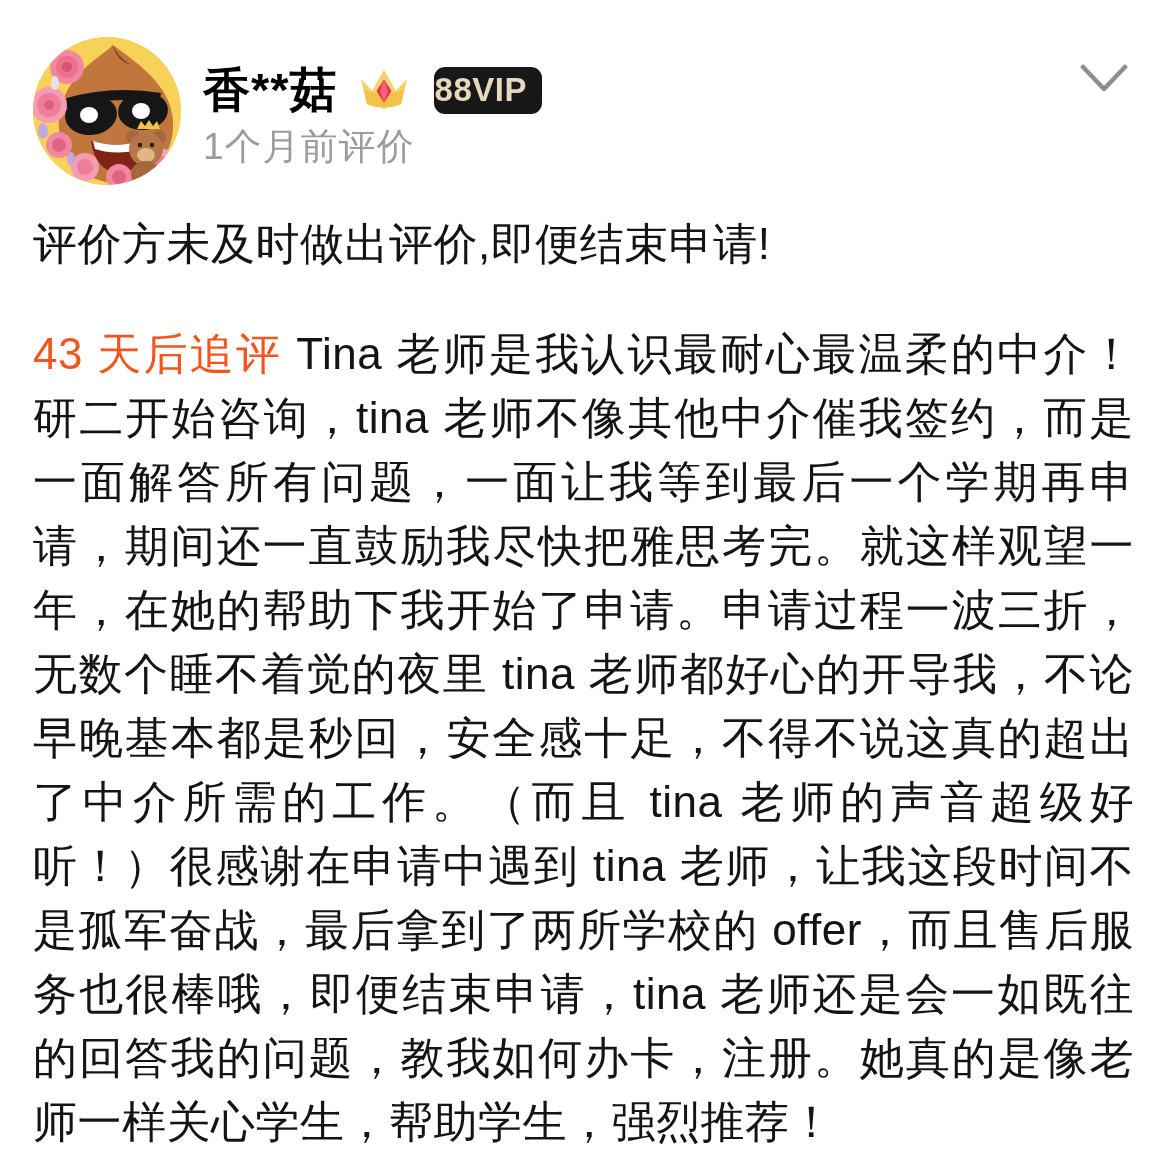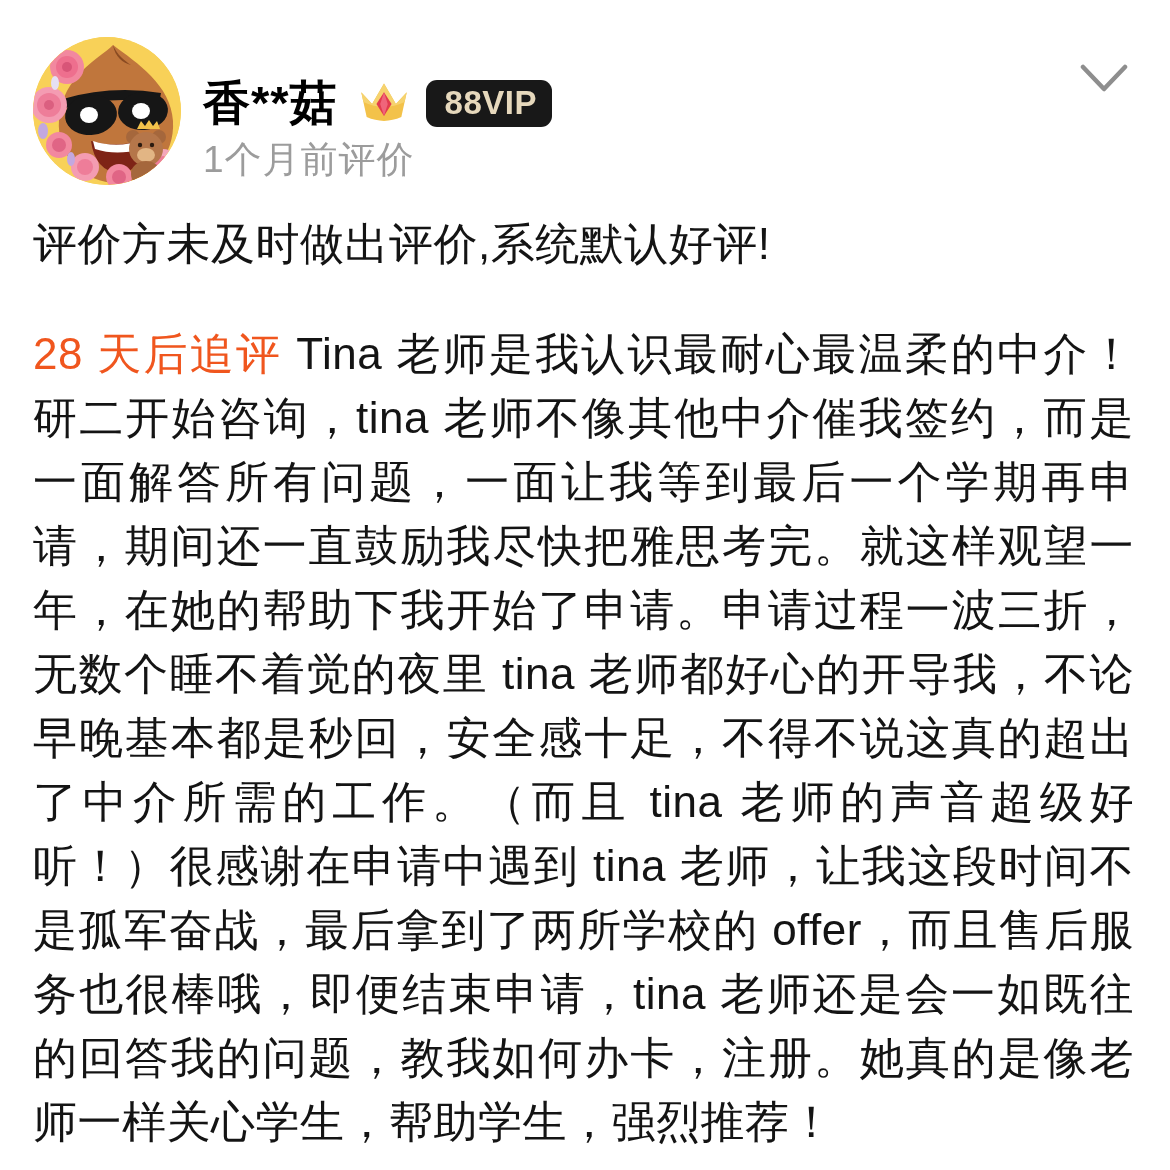--- a/index.html
+++ b/index.html
@@ -6,40 +6,40 @@
   html, body { width: 1170px; height: 1170px; background: var(--page-bg, #ffffff); }
   body {
     font-family: "Liberation Sans", "DejaVu Sans", sans-serif;
     color: var(--text, #141414);
     overflow: hidden;
     position: relative;
   }
   .card { padding: 37px 36px 0 33px; position: relative; }
 
   
-  .header { display: flex; align-items: flex-end; position: relative; }
+  .header { display: flex; align-items: center; position: relative; }
   .avatar {
     width: 148px; height: 148px; border-radius: 50%;
     overflow: hidden; flex: 0 0 148px; background: #F8D158;
   }
   .avatar svg { display: block; width: 100%; height: 100%; }
   .user-meta { margin-left: 22px; padding-top: 14px; }
   .name-row { display: flex; align-items: center; }
   .username {
     font-size: 47px; font-weight: 700; color: #000;
     letter-spacing: 1px; line-height: 1.1;
   }
   .crown { margin-left: 20px; display: inline-flex; align-items: center; }
   .crown svg { width: 52px; height: 48px; display: block; }
   .vip-badge {
-    margin-left: 16px;
+    margin-left: 24px;
     background: var(--badge-bg, #181818);
     color: var(--badge-text, #E6D8BC);
     font-size: 33px; font-weight: 700;
-    padding: 6px 15px 8px 19px;
+    padding: 6px 15px 8px 1px;
     border-radius: 11px;
     line-height: 1; letter-spacing: 0.5px;
   }
   .time { margin-top: 6px; font-size: 37px; color: var(--muted, #9C9C9C); letter-spacing: 1px; }
 
   .collapse {
     position: absolute; right: 4px; top: 22px;
     width: 52px; height: 40px; cursor: pointer;
     display: flex; align-items: center; justify-content: center;
   }
@@ -140,19 +140,19 @@
       <div class="time">1个月前评价</div>
     </div>
 
     <div class="collapse">
       <svg viewBox="0 0 48 30">
         <polyline points="3,3 24,25 45,3" fill="none" stroke="#8E8E8E" stroke-width="4.5" stroke-linecap="round" stroke-linejoin="round"></polyline>
       </svg>
     </div>
   </div>
 
-  <div class="initial">评价方未及时做出评价,系统默认好评!</div>
+  <div class="initial">评价方未及时做出评价,即便结束申请!</div>
 
   <p class="followup">
-    <span class="followup-tag">28 天后追评</span><span>Tina 老师是我认识最耐心最温柔的中介！研二开始咨询，tina 老师不像其他中介催我签约，而是一面解答所有问题，一面让我等到最后一个学期再申请，期间还一直鼓励我尽快把雅思考完。就这样观望一年，在她的帮助下我开始了申请。申请过程一波三折，无数个睡不着觉的夜里 tina 老师都好心的开导我，不论早晚基本都是秒回，安全感十足，不得不说这真的超出了中介所需的工作。（而且 tina 老师的声音超级好听！）很感谢在申请中遇到 tina 老师，让我这段时间不是孤军奋战，最后拿到了两所学校的 offer，而且售后服务也很棒哦，即便结束申请，tina 老师还是会一如既往的回答我的问题，教我如何办卡，注册。她真的是像老师一样关心学生，帮助学生，强烈推荐！</span>
+    <span class="followup-tag">43 天后追评</span><span>Tina 老师是我认识最耐心最温柔的中介！研二开始咨询，tina 老师不像其他中介催我签约，而是一面解答所有问题，一面让我等到最后一个学期再申请，期间还一直鼓励我尽快把雅思考完。就这样观望一年，在她的帮助下我开始了申请。申请过程一波三折，无数个睡不着觉的夜里 tina 老师都好心的开导我，不论早晚基本都是秒回，安全感十足，不得不说这真的超出了中介所需的工作。（而且 tina 老师的声音超级好听！）很感谢在申请中遇到 tina 老师，让我这段时间不是孤军奋战，最后拿到了两所学校的 offer，而且售后服务也很棒哦，即便结束申请，tina 老师还是会一如既往的回答我的问题，教我如何办卡，注册。她真的是像老师一样关心学生，帮助学生，强烈推荐！</span>
   </p>
 
 </div>
 
 </body></html>

